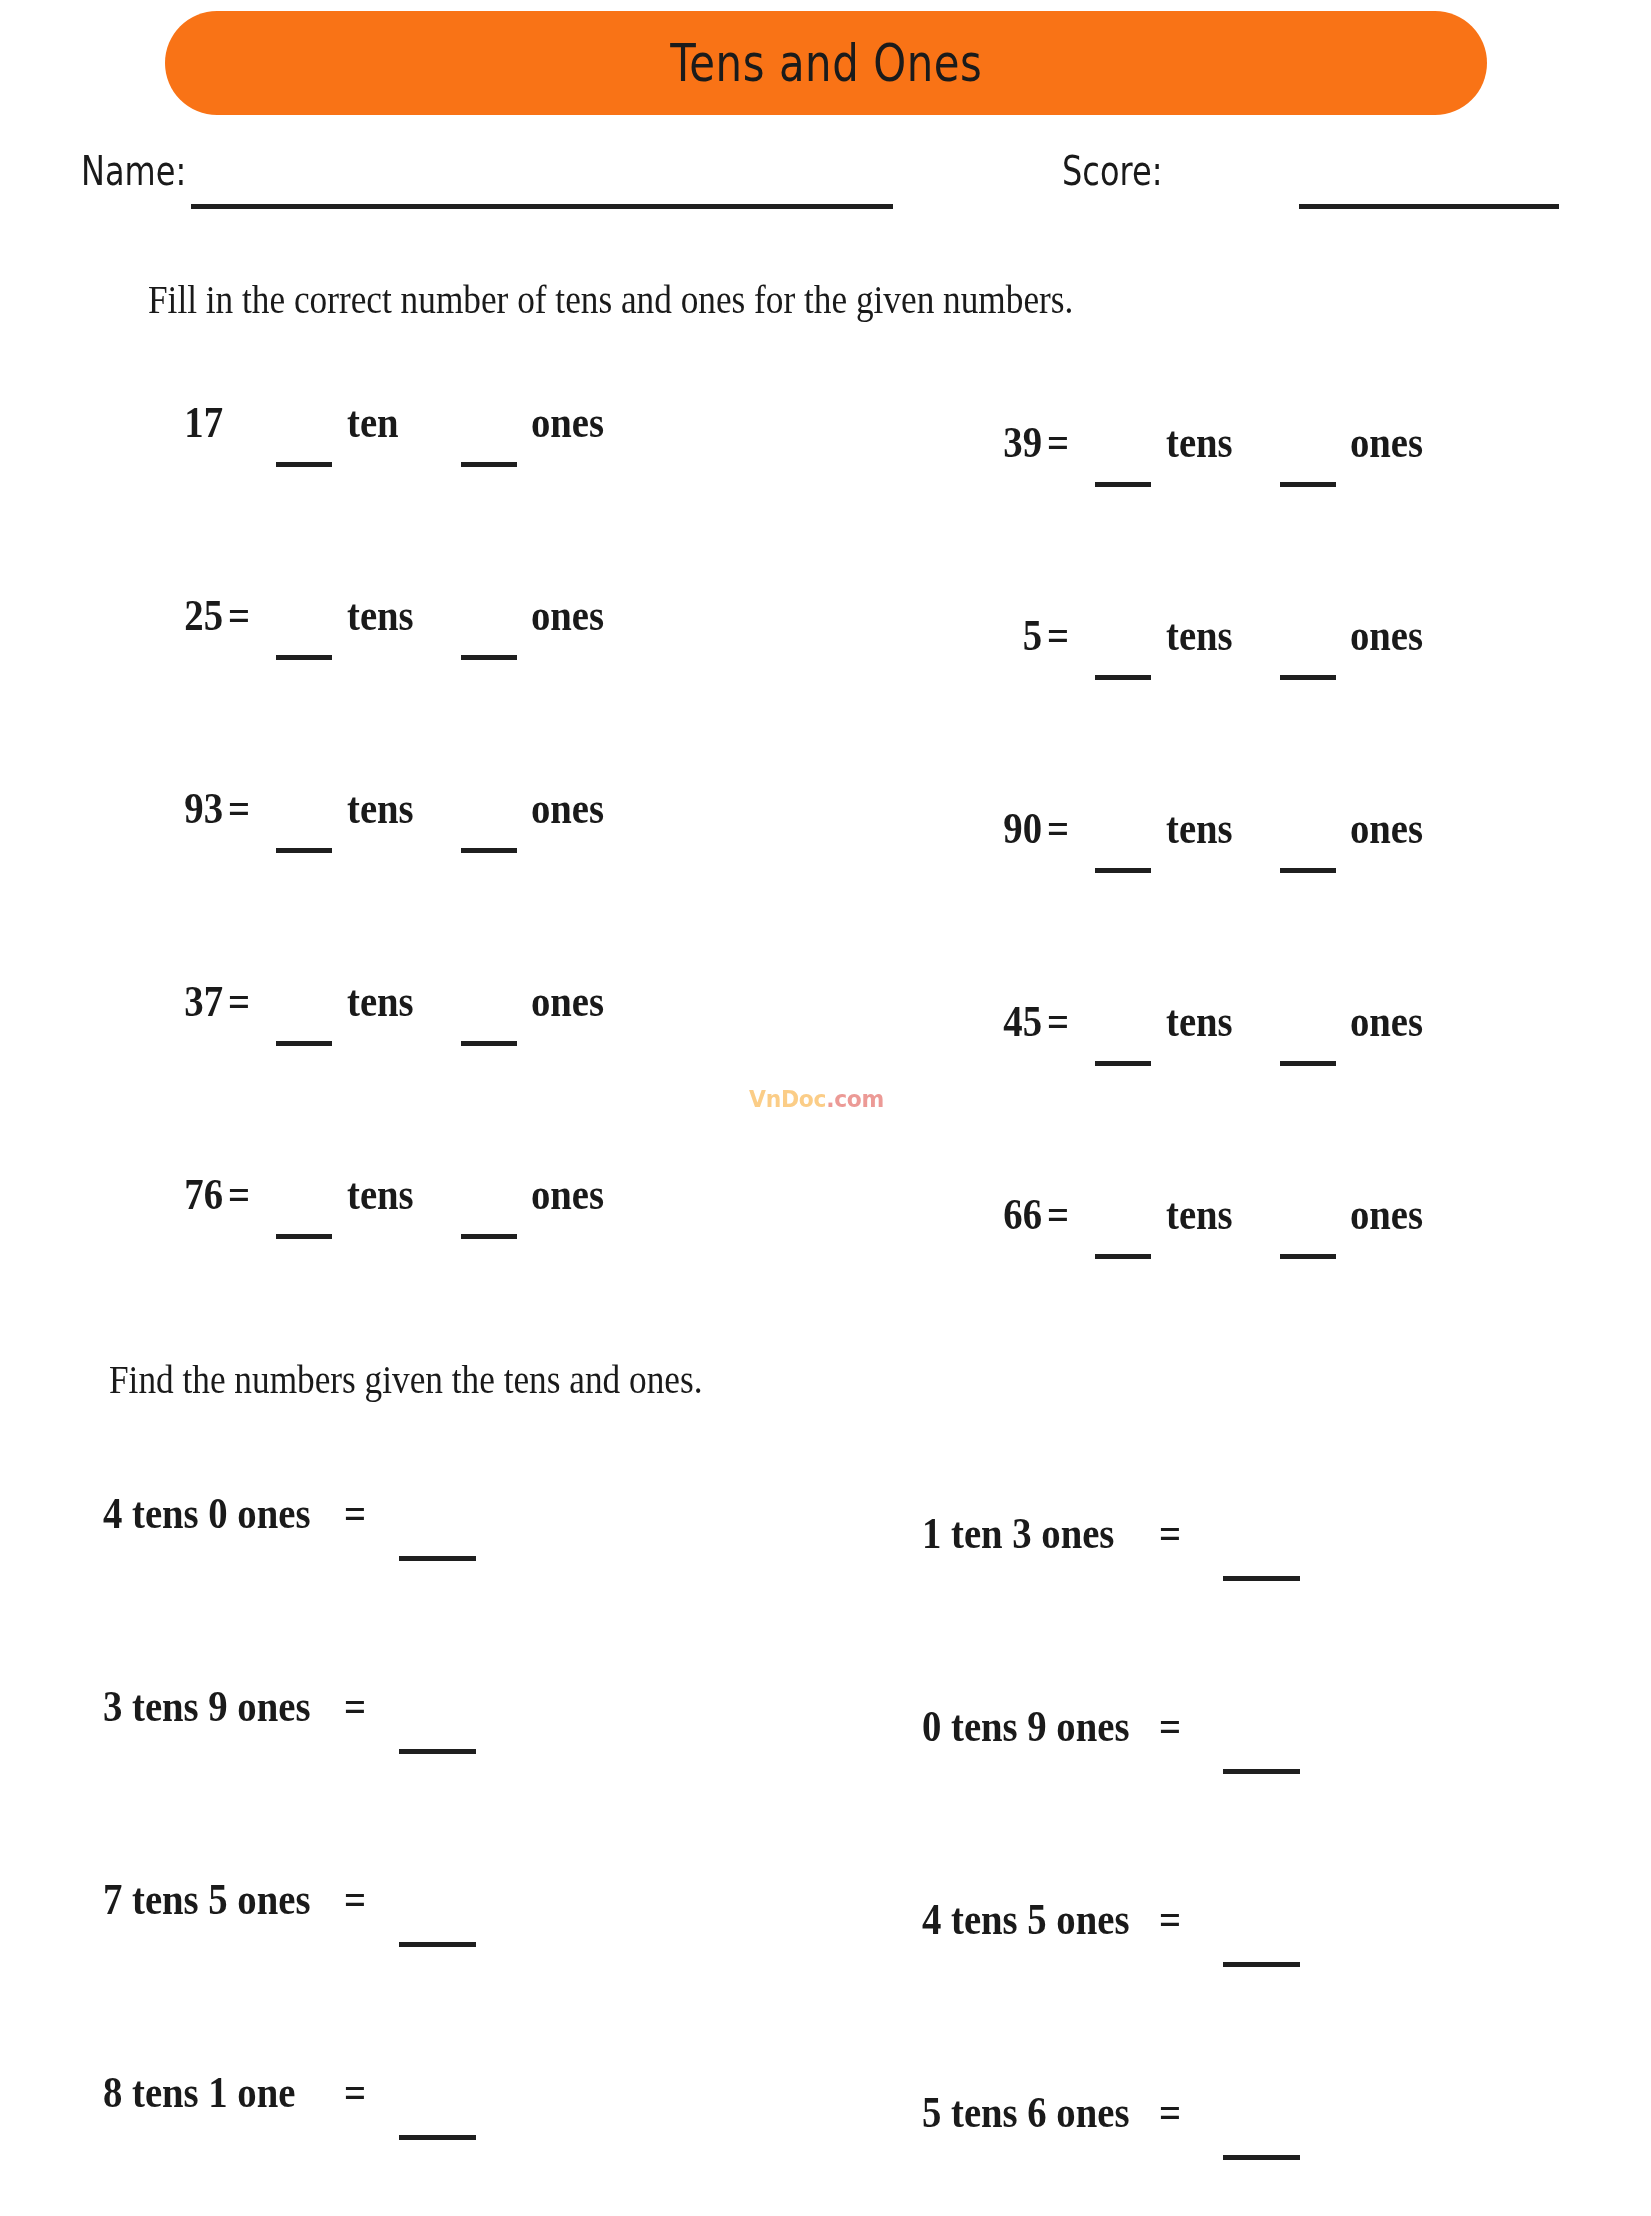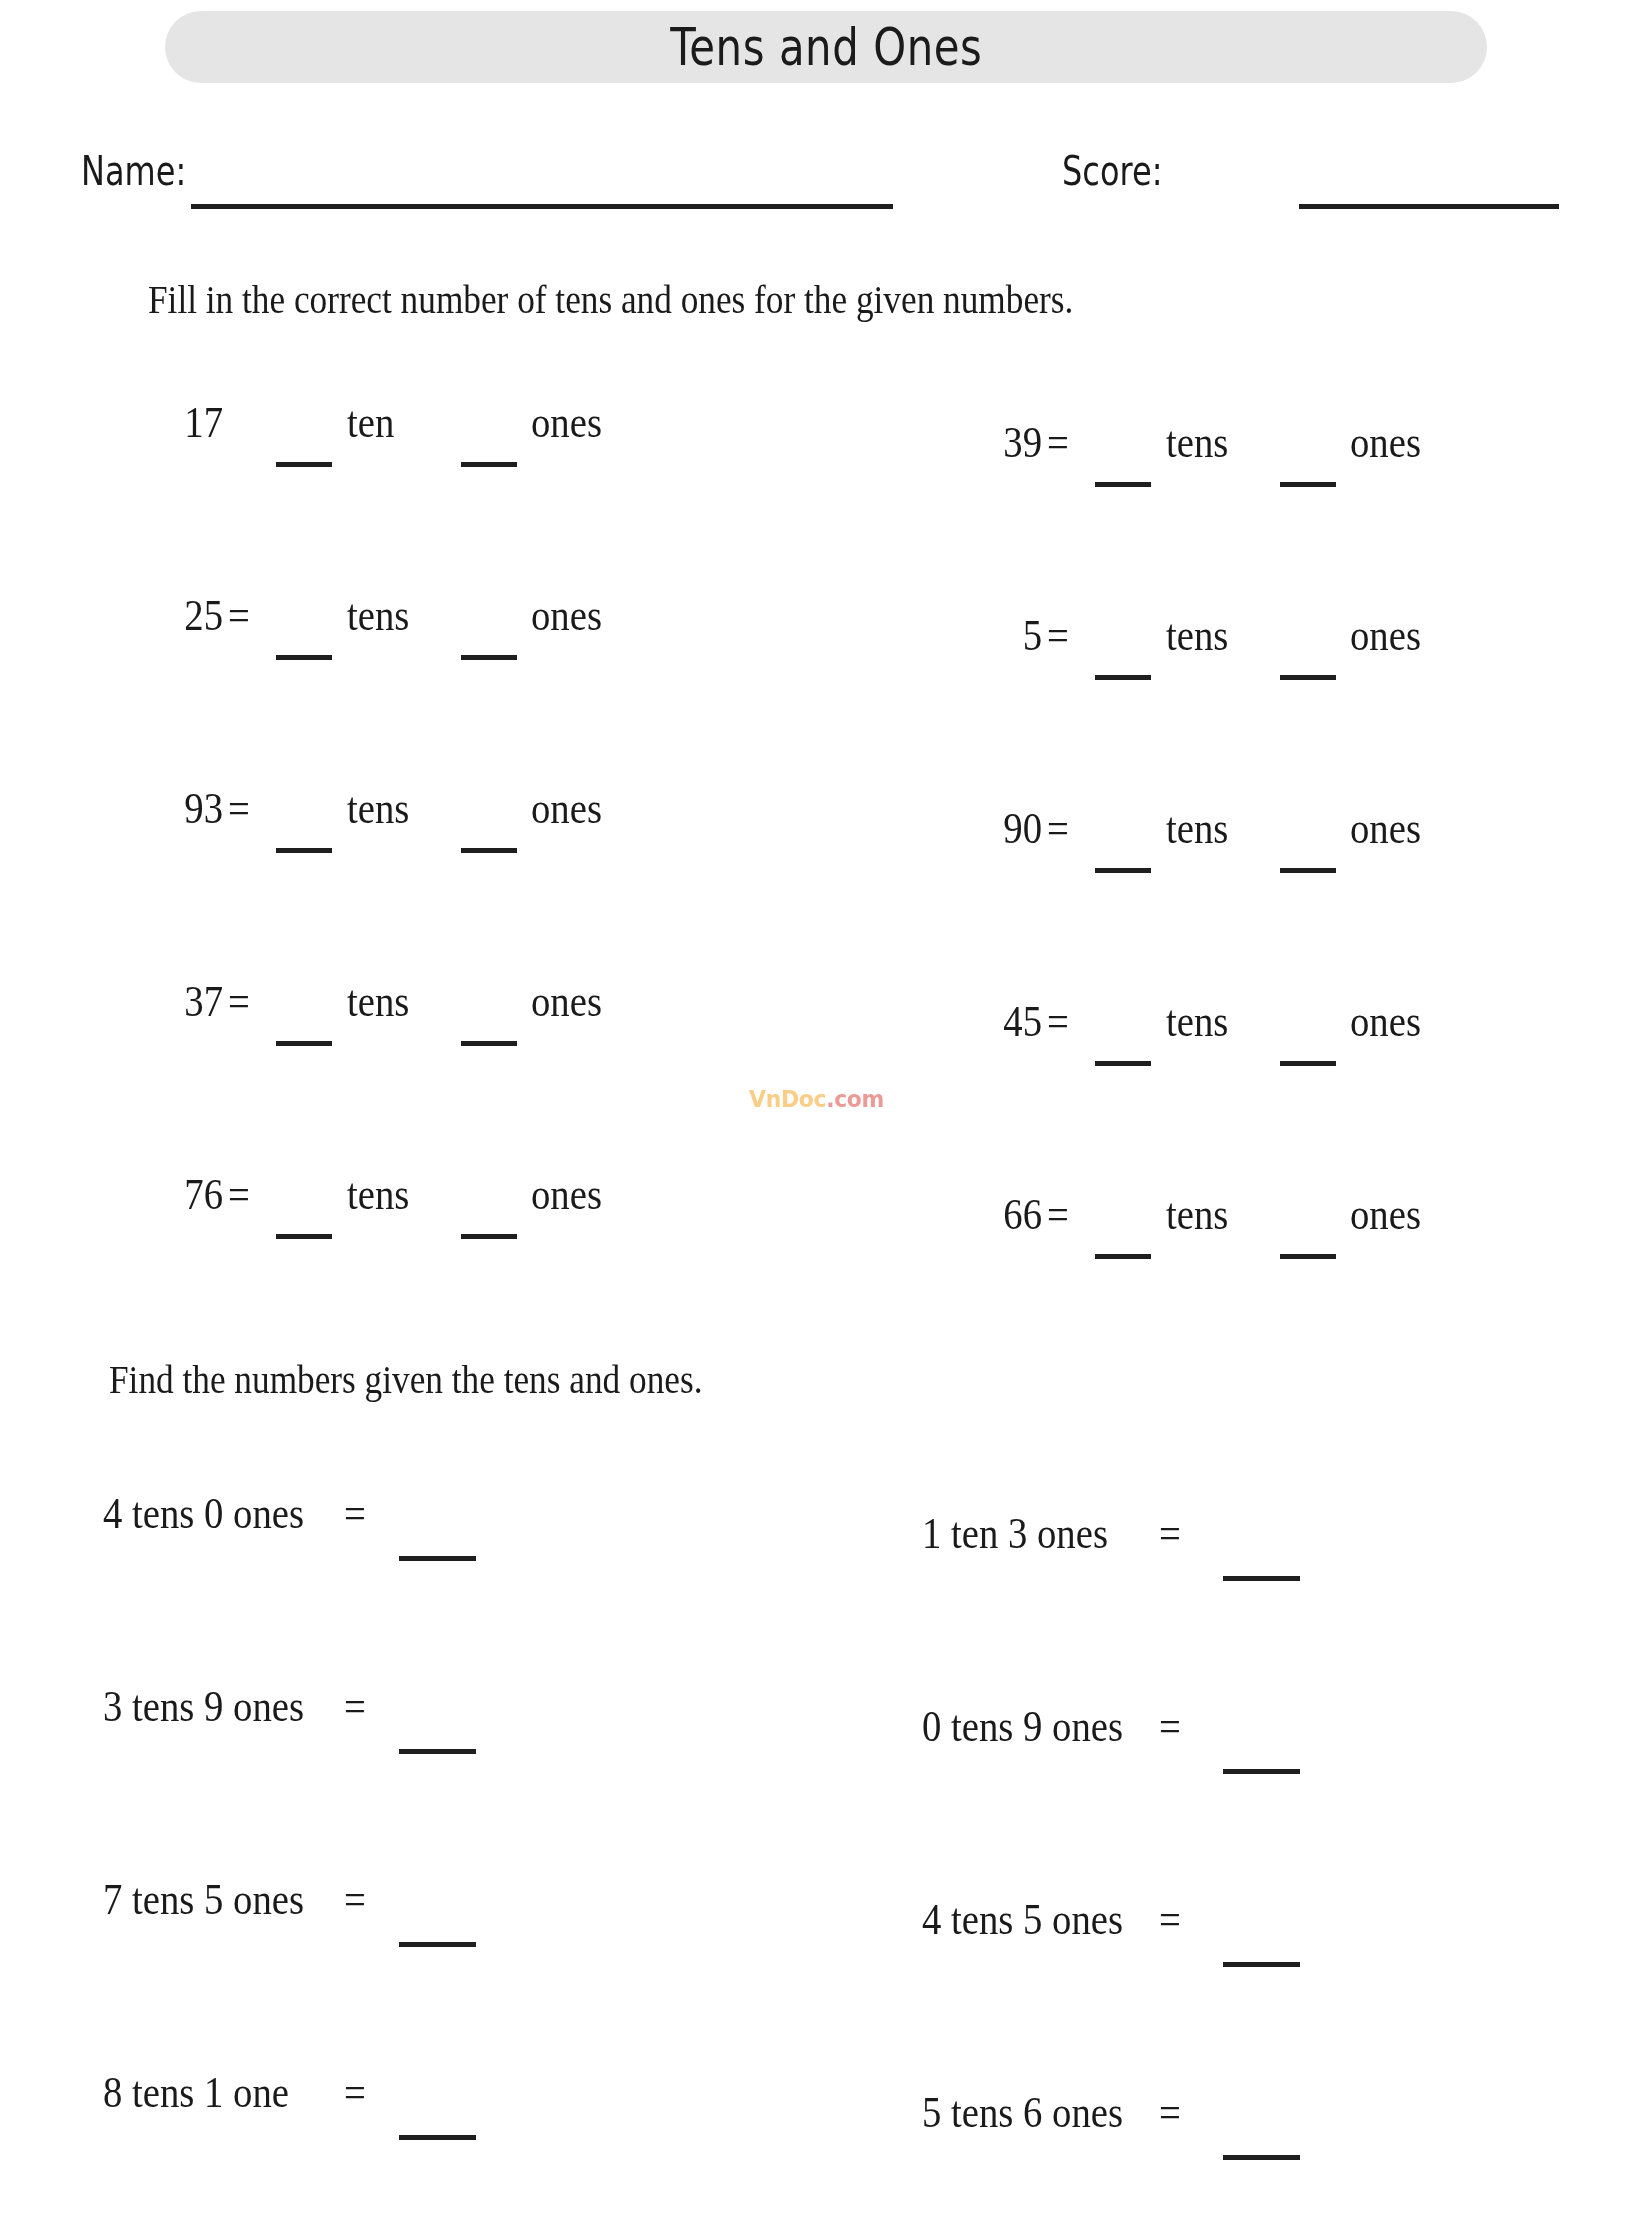--- a/index.html
+++ b/index.html
@@ -16,22 +16,22 @@
     color: #1a1a1a;
     overflow: hidden;
   }
 
   
   .title-pill {
     position: absolute;
     left: 165px;
     top: 11px;
     width: 1322px;
-    height: 72px;
-    background: #e5e5e5;
+    height: 104px;
+    background: #f97316;
     border-radius: 52px;
     display: flex;
     align-items: center;
     justify-content: center;
   }
   .title-text {
     font-family: "DejaVu Sans", "Liberation Sans", sans-serif;
     font-size: 51px;
     font-weight: 400;
     letter-spacing: 0.7px;
@@ -94,20 +94,21 @@
     width: 1652px;
   }
   #grid-1 .prow { height: 193px; }
   #grid-2 .prow { height: 193px; }
 
   .cell {
     position: absolute;
     top: 0;
     height: 96px;
     white-space: nowrap;
+    font-weight: bold;
   }
   .cell.left  { left: 103px;  width: 757px; }
   .cell.right { left: 922px; width: 688px; margin-top: 20px; }
 
   
   .s1 .num {
     position: absolute;
     top: 0;
     width: 120px;
     text-align: right;

